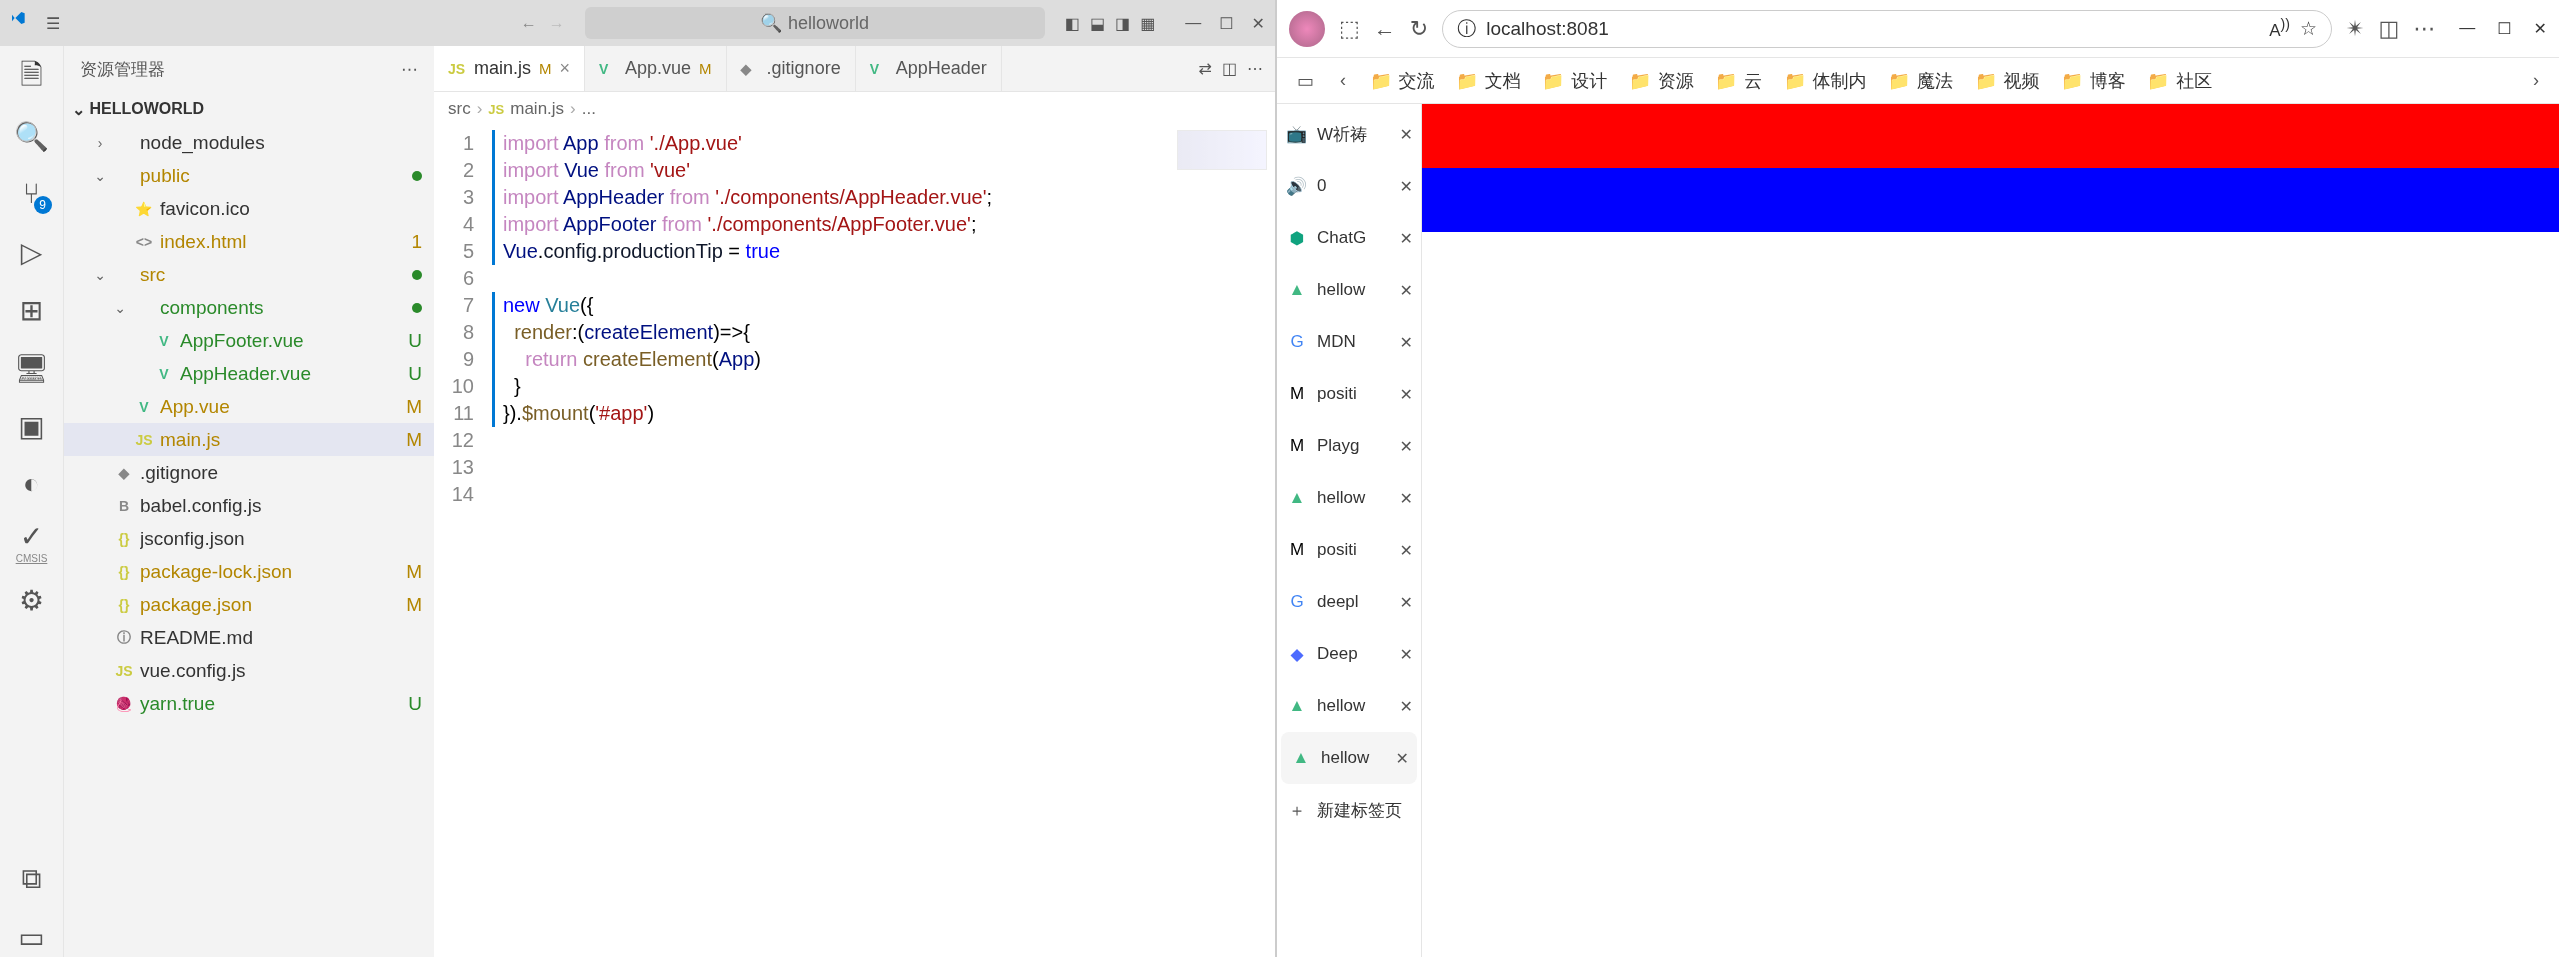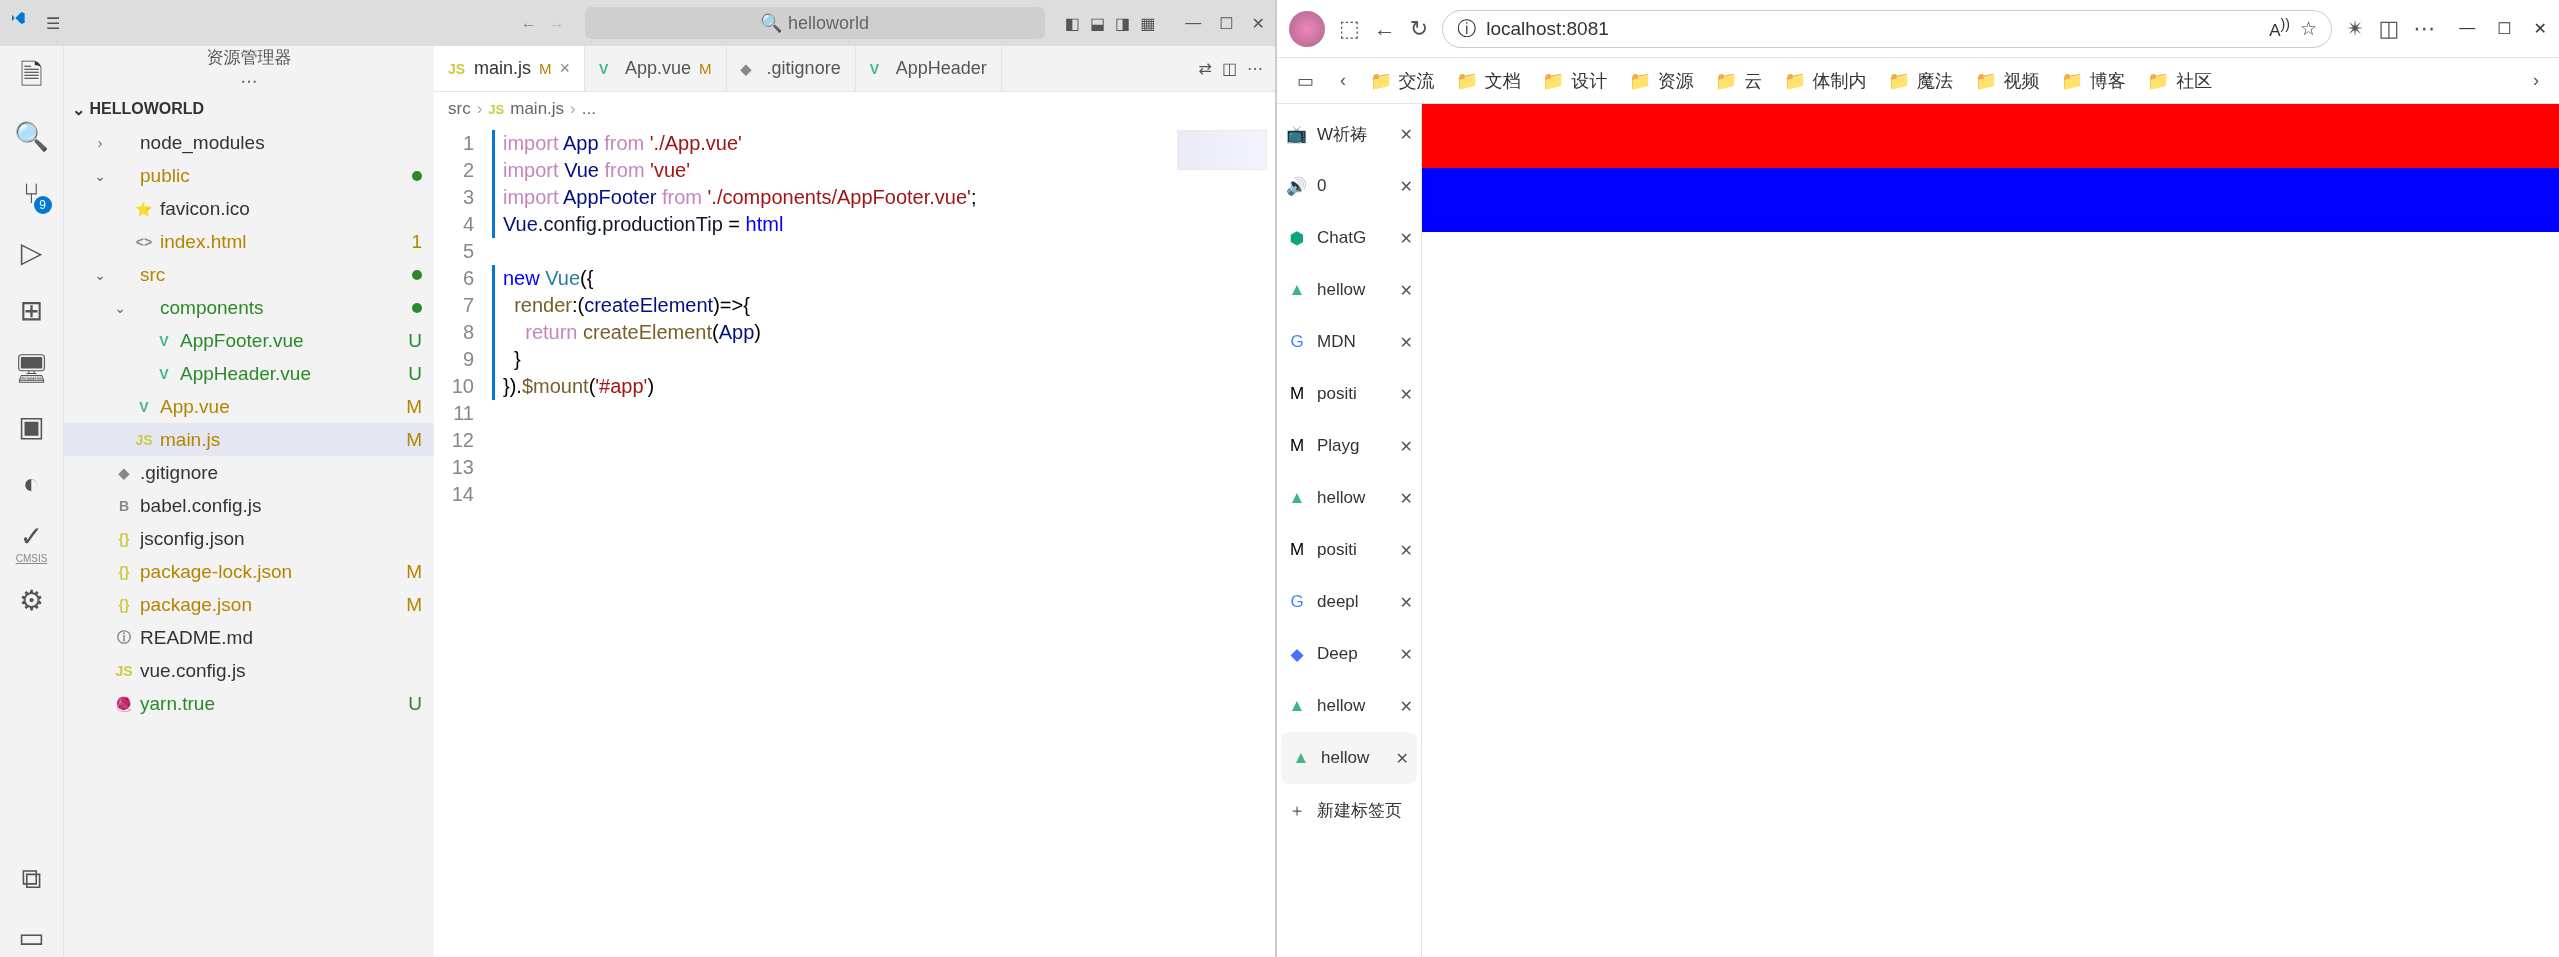--- a/index.html
+++ b/index.html
@@ -17,21 +17,21 @@
 
 .vsc-body { flex: 1; display: flex; overflow: hidden; }
 .activity-bar { width: 64px; background: #f3f3f3; display: flex; flex-direction: column; align-items: center; padding-top: 12px; gap: 18px; color: #555; border-right: 1px solid #e5e5e5; }
 .activity-bar .ab-item { width: 40px; height: 40px; display: flex; align-items: center; justify-content: center; font-size: 28px; position: relative; }
 .activity-bar .ab-item.active { color: #333; }
 .activity-bar .badge { position: absolute; bottom: 0; right: 0; background: #0078d4; color: #fff; border-radius: 50%; font-size: 12px; width: 18px; height: 18px; display: flex; align-items: center; justify-content: center; }
 .ab-spacer { flex: 1; }
 .ab-label { font-size: 10px; text-align: center; color: #888; text-decoration: underline; }
 
 .sidebar { width: 370px; background: #f3f3f3; display: flex; flex-direction: column; font-size: 19px; color: #333; overflow: hidden; }
-.sidebar-header { height: 46px; display: flex; align-items: center; padding: 0 16px; justify-content: space-between; color: #555; font-size: 17px; flex-direction: column; }
+.sidebar-header { height: 46px; display: flex; align-items: center; padding: 0 16px; justify-content: space-between; color: #555; font-size: 17px; }
 .sidebar-folder { height: 34px; display: flex; align-items: center; padding: 0 8px; gap: 4px; font-weight: bold; font-size: 16px; }
 .tree { flex: 1; overflow: auto; }
 .tree-item { height: 33px; display: flex; align-items: center; padding-right: 12px; gap: 6px; cursor: pointer; }
 .tree-item.selected { background: #e4e6f1; }
 .tree-item .chev { width: 16px; display: inline-flex; justify-content: center; color: #666; font-size: 14px; }
 .tree-item .ficon { width: 20px; display: inline-flex; justify-content: center; }
 .tree-item .label { flex: 1; white-space: nowrap; overflow: hidden; }
 .tree-item .badge-m { color: #b38600; font-weight: 500; }
 .tree-item .badge-u { color: #2a8a2a; font-weight: 500; }
 .tree-item .badge-dot { width: 10px; height: 10px; border-radius: 50%; background: #2a8a2a; }
@@ -309,22 +309,23 @@
             <div class="ln">10</div>
             <div class="ln">11</div>
             <div class="ln">12</div>
             <div class="ln">13</div>
             <div class="ln">14</div>
           </div>
         <div class="code-lines" id="codelines">
           <div class="minimap"></div>
         <div class="line modified"><span class="tok-kw">import</span> <span class="tok-var">App</span> <span class="tok-kw">from</span> <span class="tok-str">'./App.vue'</span></div>
             <div class="line modified"><span class="tok-kw">import</span> <span class="tok-var">Vue</span> <span class="tok-kw">from</span> <span class="tok-str">'vue'</span></div>
+            <div class="line modified"><span class="tok-kw">import</span> <span class="tok-var">AppHeader</span> <span class="tok-kw">from</span> <span class="tok-str">'./components/AppHeader.vue'</span>;</div>
             <div class="line modified"><span class="tok-kw">import</span> <span class="tok-var">AppFooter</span> <span class="tok-kw">from</span> <span class="tok-str">'./components/AppFooter.vue'</span>;</div>
-            <div class="line modified"><span class="tok-var">Vue</span>.<span class="tok-prop">config</span>.<span class="tok-prop">productionTip</span> = <span class="tok-bool">html</span></div>
+            <div class="line modified"><span class="tok-var">Vue</span>.<span class="tok-prop">config</span>.<span class="tok-prop">productionTip</span> = <span class="tok-bool">true</span></div>
             <div class="line"></div>
             <div class="line modified"><span class="tok-new">new</span> <span class="tok-mod">Vue</span>({</div>
             <div class="line modified">  <span class="tok-fn">render</span>:(<span class="tok-var">createElement</span>)=&gt;{</div>
             <div class="line modified">    <span class="tok-kw">return</span> <span class="tok-fn">createElement</span>(<span class="tok-var">App</span>)</div>
             <div class="line modified">  }</div>
             <div class="line modified">}).<span class="tok-fn">$mount</span>(<span class="tok-str">'#app'</span>)</div>
             <div class="line"></div>
           </div>
       </div>
     </div>

